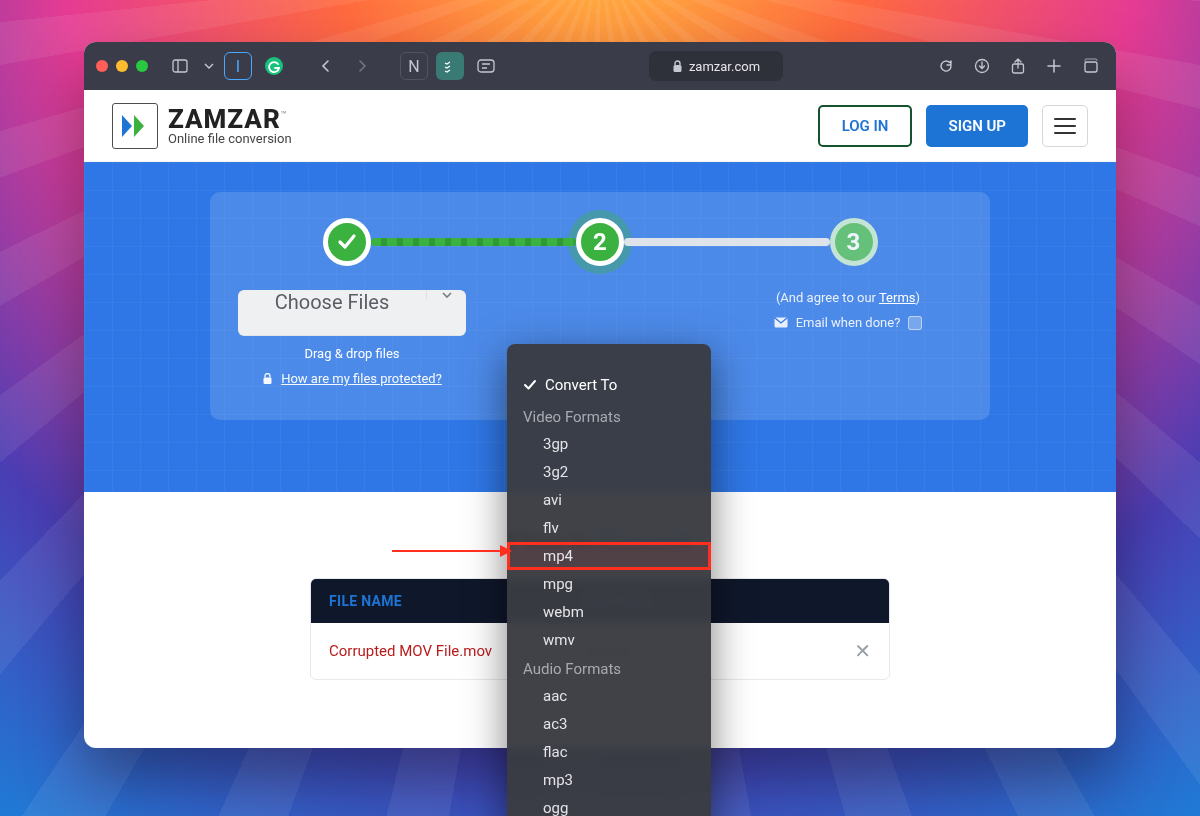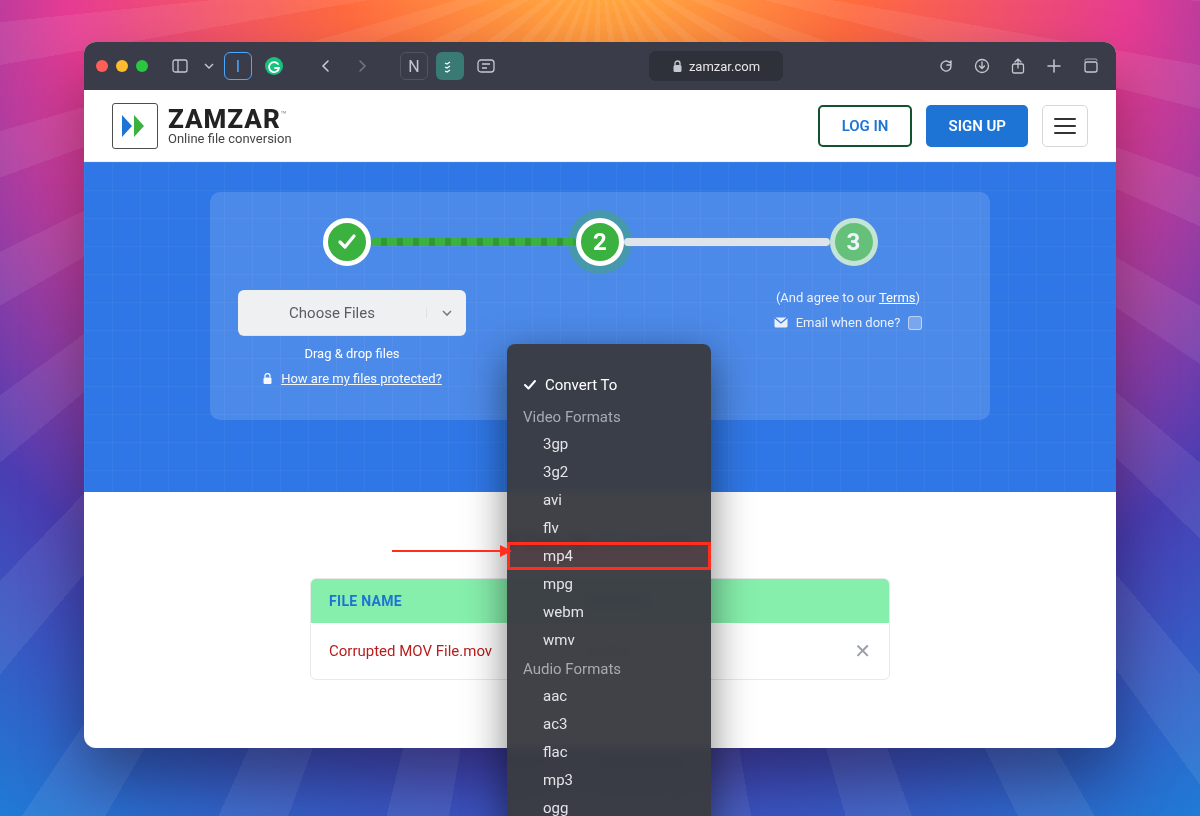--- a/index.html
+++ b/index.html
@@ -70,42 +70,42 @@
   .node{width:48px;height:48px;border-radius:50%;display:flex;align-items:center;justify-content:center;font-size:24px;font-weight:700;color:#fff;border:5px solid #fff;}
   .node.done{background:#3bb23f;}
   .node.active{background:#3bb23f;box-shadow:0 0 0 8px rgba(59,178,63,.35);}
   .node.future{background:#69c66d;opacity:.9;border-color:rgba(255,255,255,.7);}
   .bar{flex:1;height:8px;border-radius:4px;}
   .bar.done{background:repeating-linear-gradient(90deg,#3bb23f 0 10px,#2f9a33 10px 16px);}
   .bar.todo{background:#dfe4ea;}
   .cols{display:flex;gap:20px;}
   .col{flex:1;display:flex;flex-direction:column;align-items:center;gap:10px;position:relative;}
   .choose{
-    width:100%;height:46px;background:#eef0f2;border-radius:6px;display:flex;align-items:center;overflow:hidden;
-    color:#5a5d63;font-size:15px;box-shadow:inset 0 -1px 0 rgba(0,0,0,.05);
+    width:100%;height:46px;background:#eef0f2;border-radius:6px;display:flex;align-items:flex-start;overflow:hidden;
+    color:#5a5d63;font-size:20px;box-shadow:inset 0 -1px 0 rgba(0,0,0,.05);
   }
   .choose .main{flex:1;display:flex;align-items:center;justify-content:center;}
   .choose .drop{width:40px;border-left:1px solid #dfe1e5;display:flex;align-items:center;justify-content:center;}
   .hint{color:#fff;font-size:13px;}
   .hint a{color:#fff;text-decoration:underline;}
   .hint.lock{display:flex;align-items:center;gap:8px;opacity:.95;}
   .convertnow{
     width:100%;height:46px;background:rgba(255,255,255,.5);color:#5b88d4;border-radius:6px;
     display:flex;align-items:center;justify-content:center;font-size:16px;font-weight:500;
   }
   .agree{color:#e9f0fb;font-size:13px;}
   .agree a{color:#fff;text-decoration:underline;}
   .emailrow{color:#e9f0fb;font-size:13px;display:flex;align-items:center;gap:8px;}
   .emailrow .chk{width:14px;height:14px;border-radius:3px;background:rgba(255,255,255,.25);border:1px solid rgba(255,255,255,.5);}
 
   .filesarea{padding:34px 0 0 0;background:#fff;}
   .filesarea h2{text-align:center;font-size:26px;font-weight:700;color:#2b2b2b;}
   .filesarea h2 .accent{color:#1e74d4;}
   .table{width:580px;margin:22px auto 0;border:1px solid #e7e9ec;border-radius:6px;overflow:hidden;}
-  .thead{display:flex;background:#86efac;padding:14px 18px;font-size:14px;font-weight:700;color:#1e74d4;letter-spacing:.3px;}
+  .thead{display:flex;background:#0f172a;padding:14px 18px;font-size:14px;font-weight:700;color:#1e74d4;letter-spacing:.3px;}
   .thead .c1{flex:2;}
   .thead .c2{flex:2;}
   .thead .c3{width:30px;}
   .trow{display:flex;align-items:center;padding:16px 18px;font-size:15px;color:#555;}
   .trow .c1{flex:2;color:#b91c1c;}
   .trow .c2{flex:2;}
   .trow .c3{width:30px;color:#9aa0a8;font-size:20px;text-align:right;cursor:pointer;}
 
   
   .popover{

